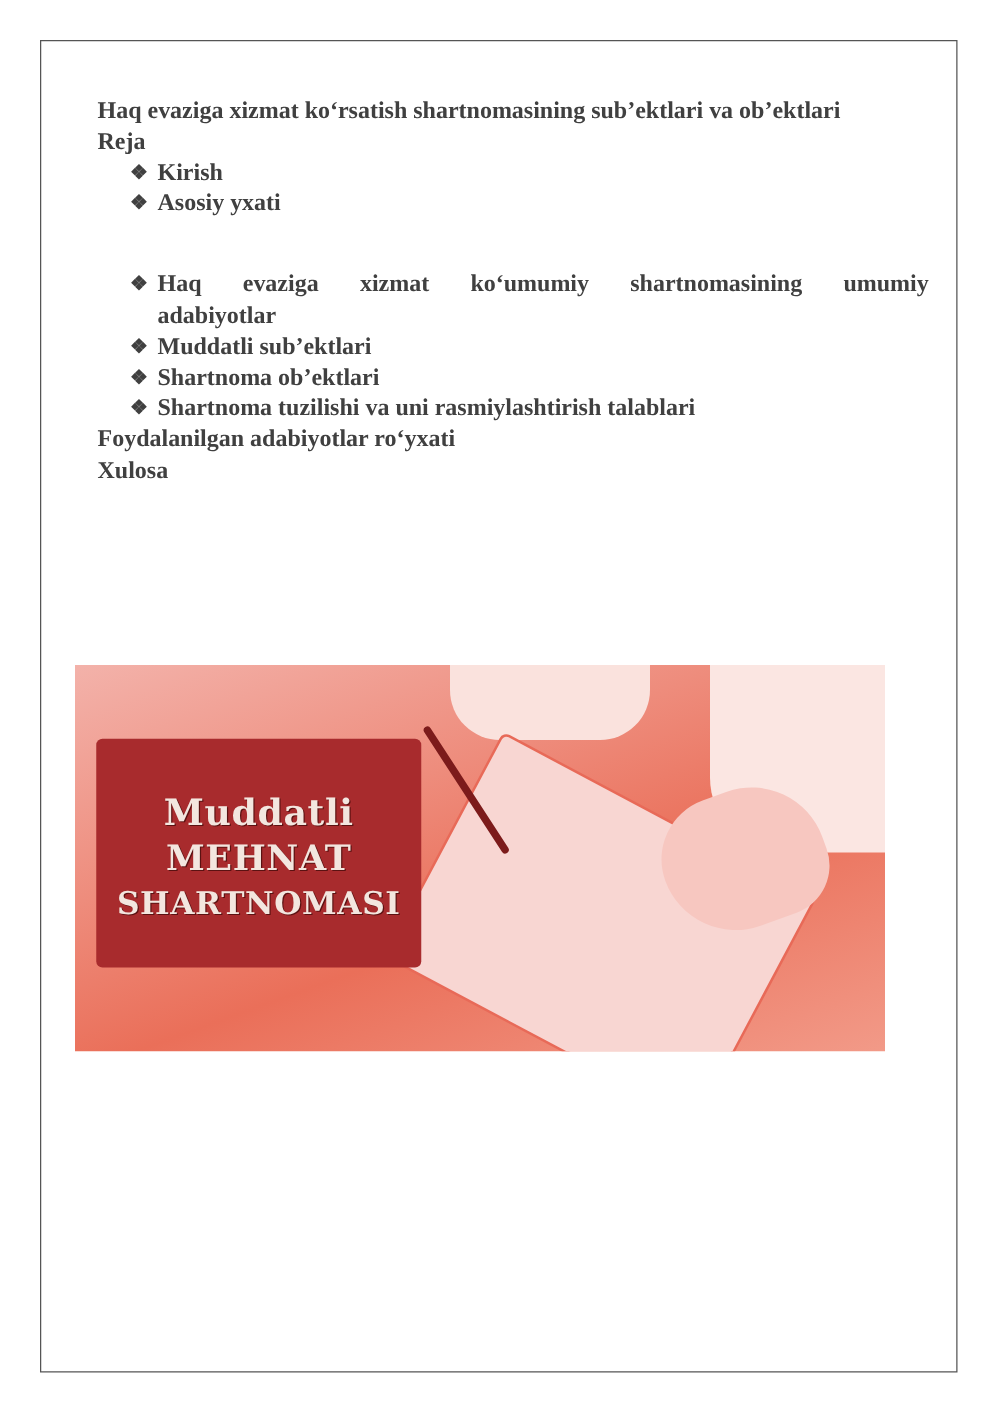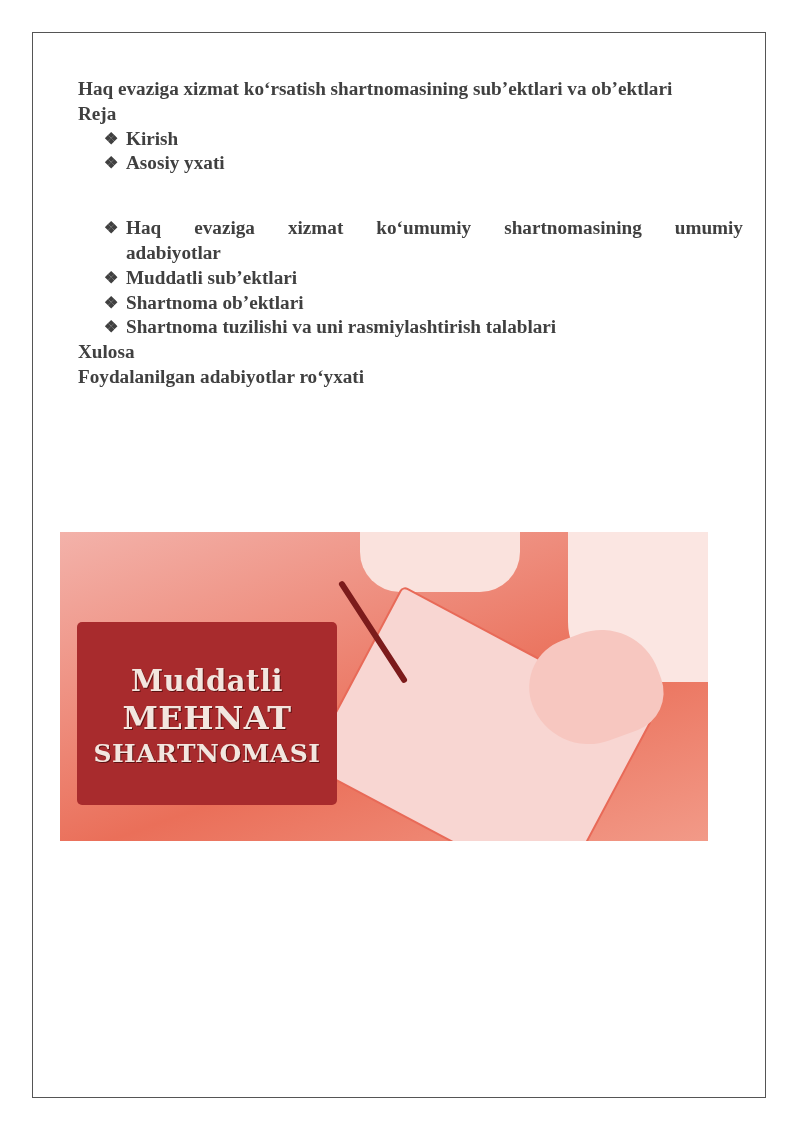--- a/index.html
+++ b/index.html
@@ -51,24 +51,23 @@
       position: absolute; left: 300px; top: 0; width: 160px; height: 60px;
       background: #fae2dd; border-bottom-left-radius: 40px; border-bottom-right-radius: 40px;
     }
     .figure .banner {
       position: absolute; left: 17px; top: 59px; width: 260px; height: 183px;
       background: #a82b2d; border-radius: 5px;
       display: flex; flex-direction: column; align-items: center; justify-content: center;
       font-family: "DejaVu Serif", serif; font-weight: bold; color: #f3e6df;
       text-shadow: 1px 1px 0 #5b1212;
       letter-spacing: 0.5px;
-      margin-top: 31px;
     }
     .banner .b1 { font-size: 29px; line-height: 38px; margin-top: 6px; }
-    .banner .b2 { font-size: 32px; line-height: 36px; text-align: right; }
+    .banner .b2 { font-size: 28px; line-height: 36px; text-align: right; }
     .banner .b3 { font-size: 25px; line-height: 36px; }
   </style>
 </head>
 <body>
 
 <div class="page">
   <div class="content">
     <div class="line">Haq evaziga xizmat ko‘rsatish shartnomasining sub’ektlari va ob’ektlari</div>
     <div class="line">Reja</div>
     <ul class="plan">
@@ -98,22 +97,22 @@
       </li>
       <li>
         <span class="bullet">❖</span>
         <span>Shartnoma ob’ektlari</span>
       </li>
       <li>
         <span class="bullet">❖</span>
         <span>Shartnoma tuzilishi va uni rasmiylashtirish talablari</span>
       </li>
     </ul>
+    <div class="line">Foydalanilgan adabiyotlar ro‘yxati</div>
     <div class="line">Xulosa</div>
-    <div class="line">Foydalanilgan adabiyotlar ro‘yxati</div>
   </div>
 </div>
 
 <div class="figure">
   <div class="top-sleeve"></div>
   <div class="sleeve"></div>
   <div class="paper"></div>
   <div class="pen"></div>
   <div class="hand"></div>
   <div class="banner">

